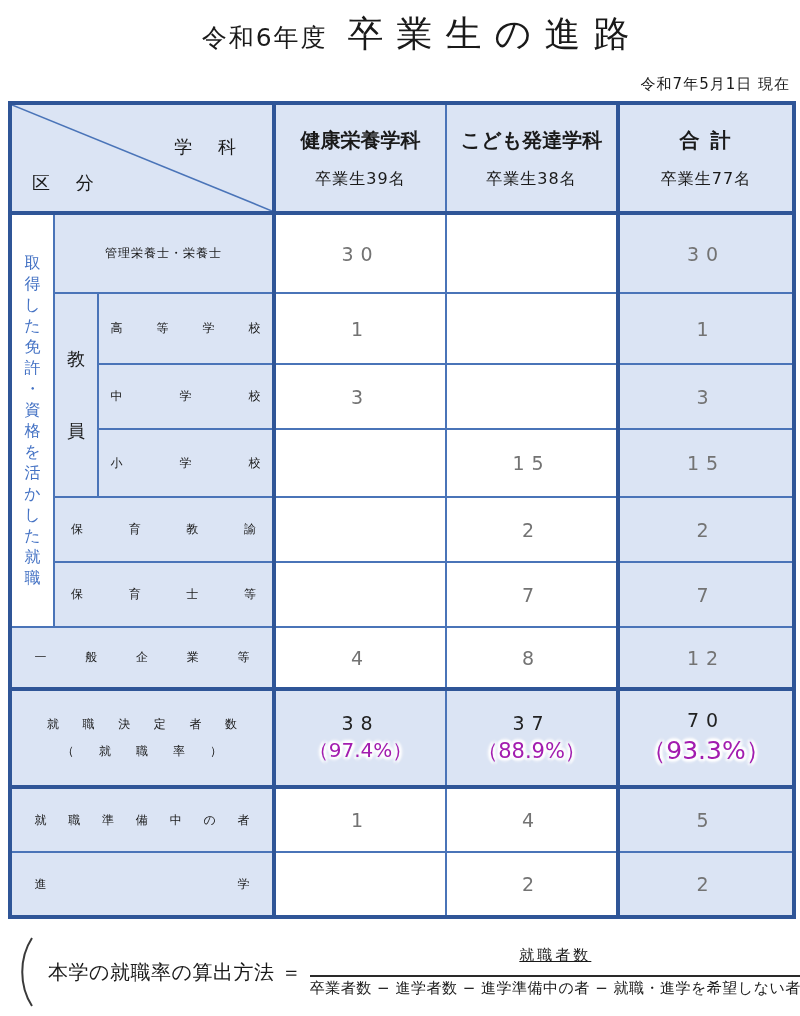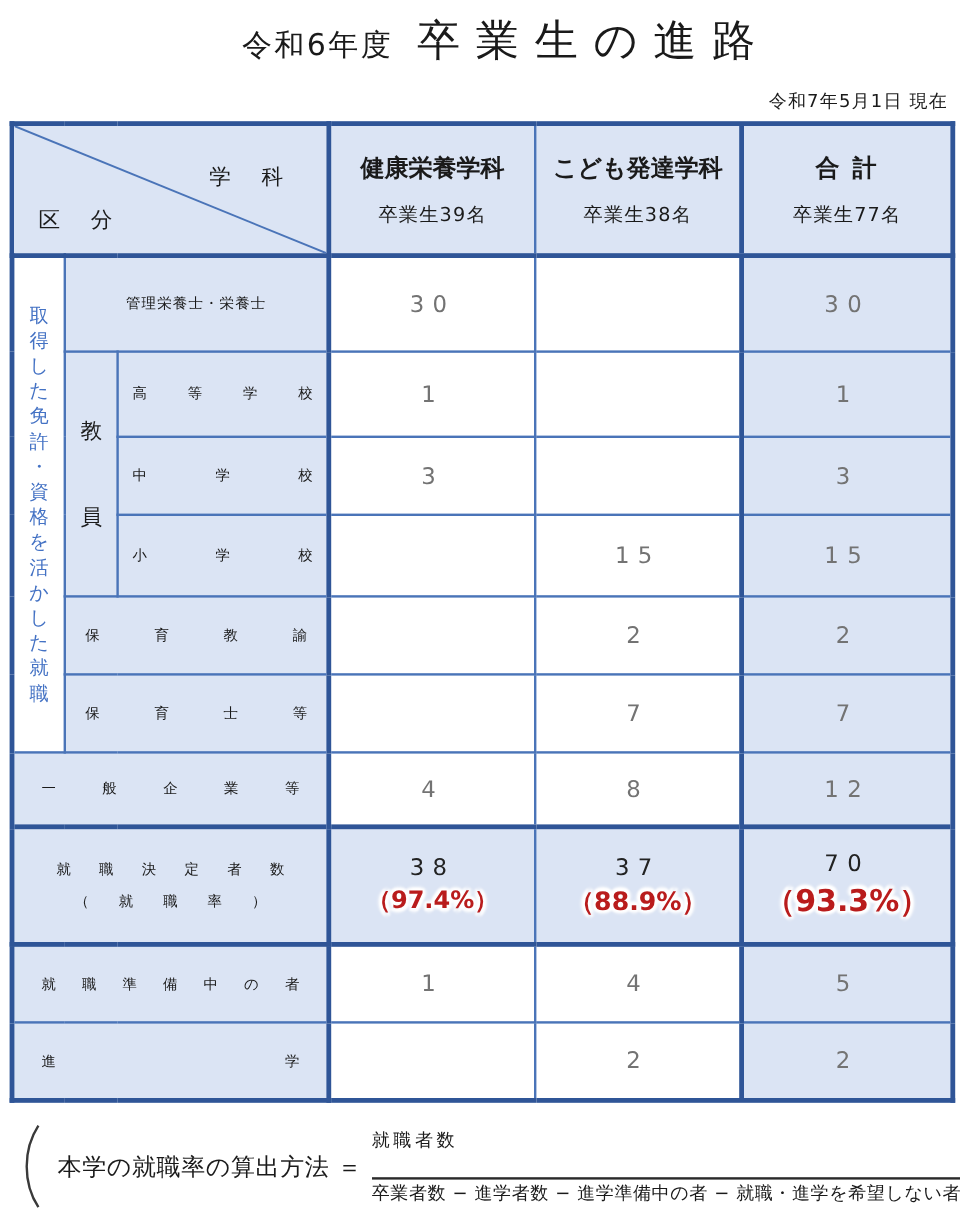--- a/index.html
+++ b/index.html
@@ -47,31 +47,31 @@
   .lab { font-size:12px; }
   .lab .plain { letter-spacing:1px; }
   .jh { display:flex; justify-content:space-between; margin:0 auto; }
   .jw150 { width:150px; } .jw185 { width:185px; } .jw190 { width:190px; }
   .jw160 { width:160px; } .jw215 { width:215px; }
   .lab .stack2 { display:flex; flex-direction:column; gap:10px; }
 
   
   .val { font-size:19px; letter-spacing:7px; color:#737373; }
   .num { font-size:19px; letter-spacing:7px; margin-bottom:3px; color:#222; }
-  .pct { font-weight:bold; color:#b91c1c;
+  .pct { font-weight:normal; color:#a21caf;
          text-shadow:-2px -2px 2px #fff, 2px -2px 2px #fff, -2px 2px 2px #fff, 2px 2px 2px #fff,
                      0 -3px 3px #fff, 0 3px 3px #fff, -3px 0 3px #fff, 3px 0 3px #fff; }
   .pct1 { font-size:20px; } .pct2 { font-size:21px; } .pct3 { font-size:25px; }
 
   
   .formula { display:flex; align-items:center; margin:16px 8px 0 14px; }
   .paren { flex:0 0 auto; }
   .f-lead { font-size:20px; margin:0 8px 0 12px; white-space:nowrap; letter-spacing:0.5px; }
   .frac { flex:0 1 auto; margin-right:8px; }
-  .f-num { font-size:15px; letter-spacing:3px; padding-bottom:21px; }
+  .f-num { text-align:center; font-size:15px; letter-spacing:3px; padding-bottom:10px;text-decoration:underline; }
   .f-den { border-top:2px solid #2a2a2a; font-size:15px; padding-top:2px; white-space:nowrap; letter-spacing:0.5px; }
 </style>
 </head>
 <body>
 
 <div class="title-row">
   <span class="title-era">令和6年度</span>
   <span class="title-main">卒業生の進路</span>
 </div>
 

